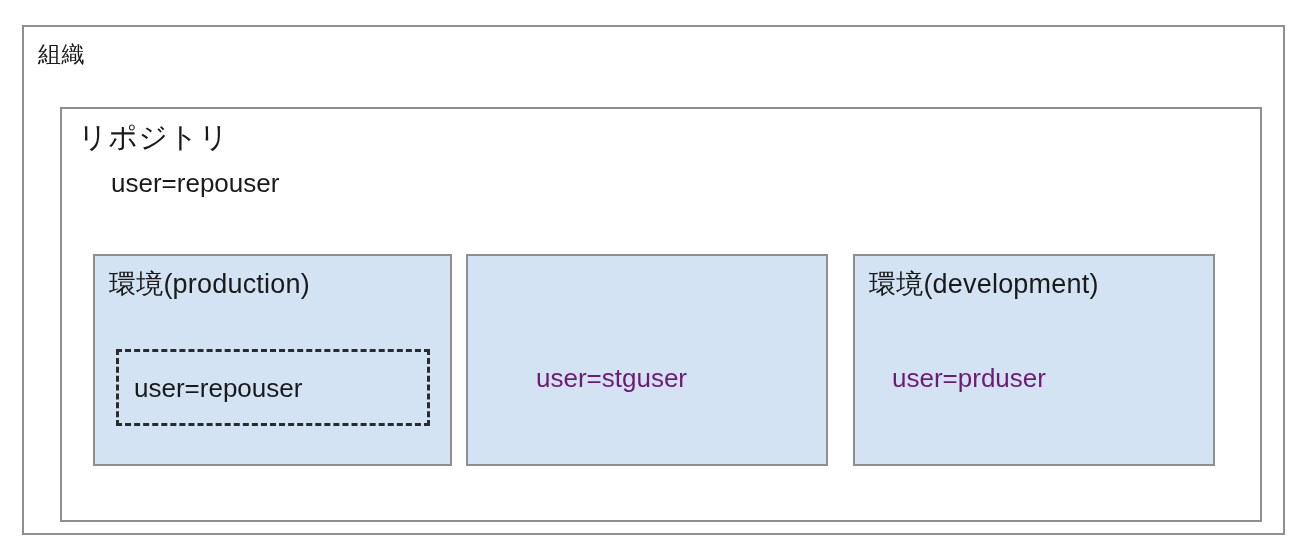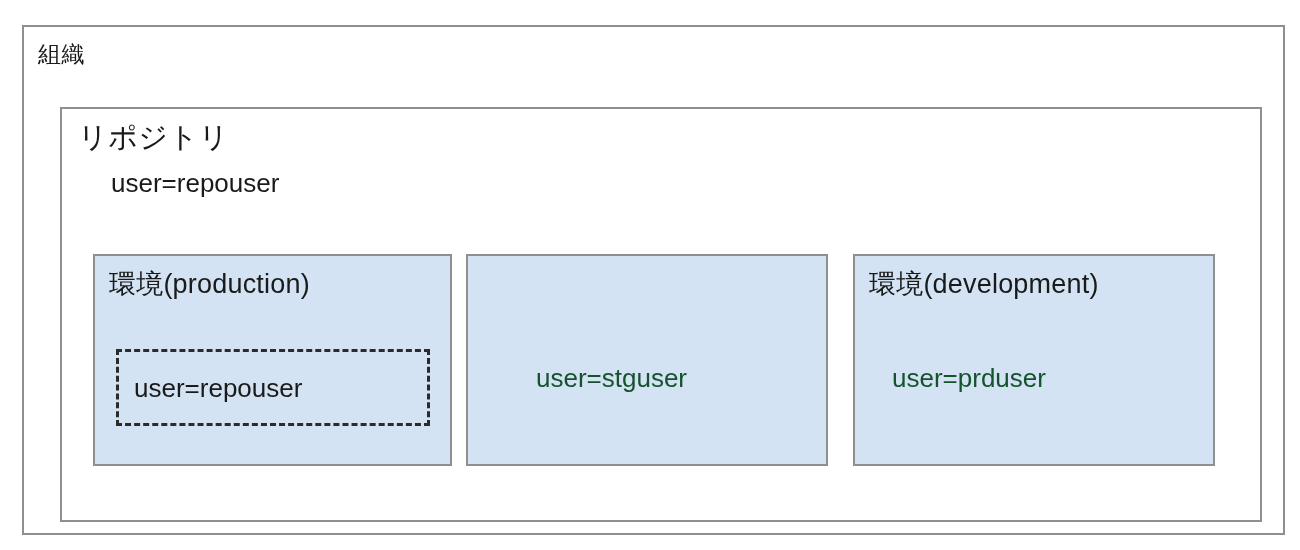--- a/index.html
+++ b/index.html
@@ -102,21 +102,21 @@
     color: #1a1a1a;
     white-space: nowrap;
   }
 
   
   .env-user-plain {
     position: absolute;
     top: 106px;
     font-size: 26px;
     line-height: 32px;
-    color: #14532d;
+    color: #701a75;
     white-space: nowrap;
   }
   .env-stg .env-user-plain { left: 68px; }
   .env-prd .env-user-plain { left: 37px; }
 
   
   .env-user-dashed {
     position: absolute;
     left: 21px;
     top: 93px;

